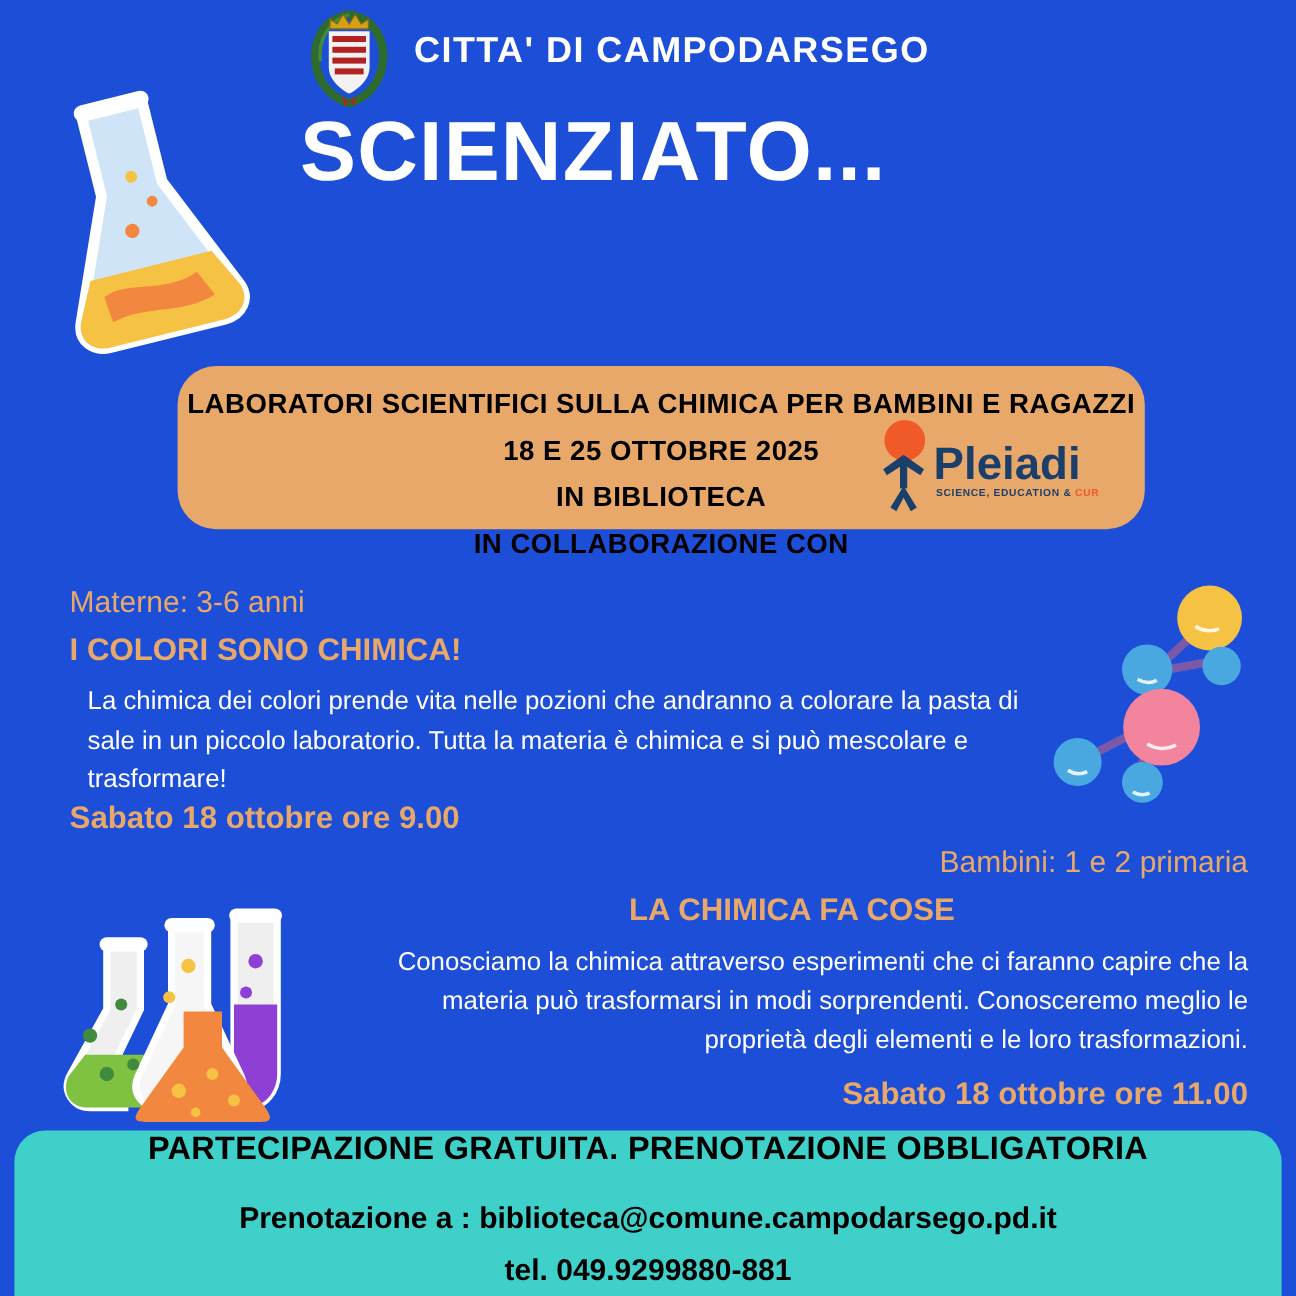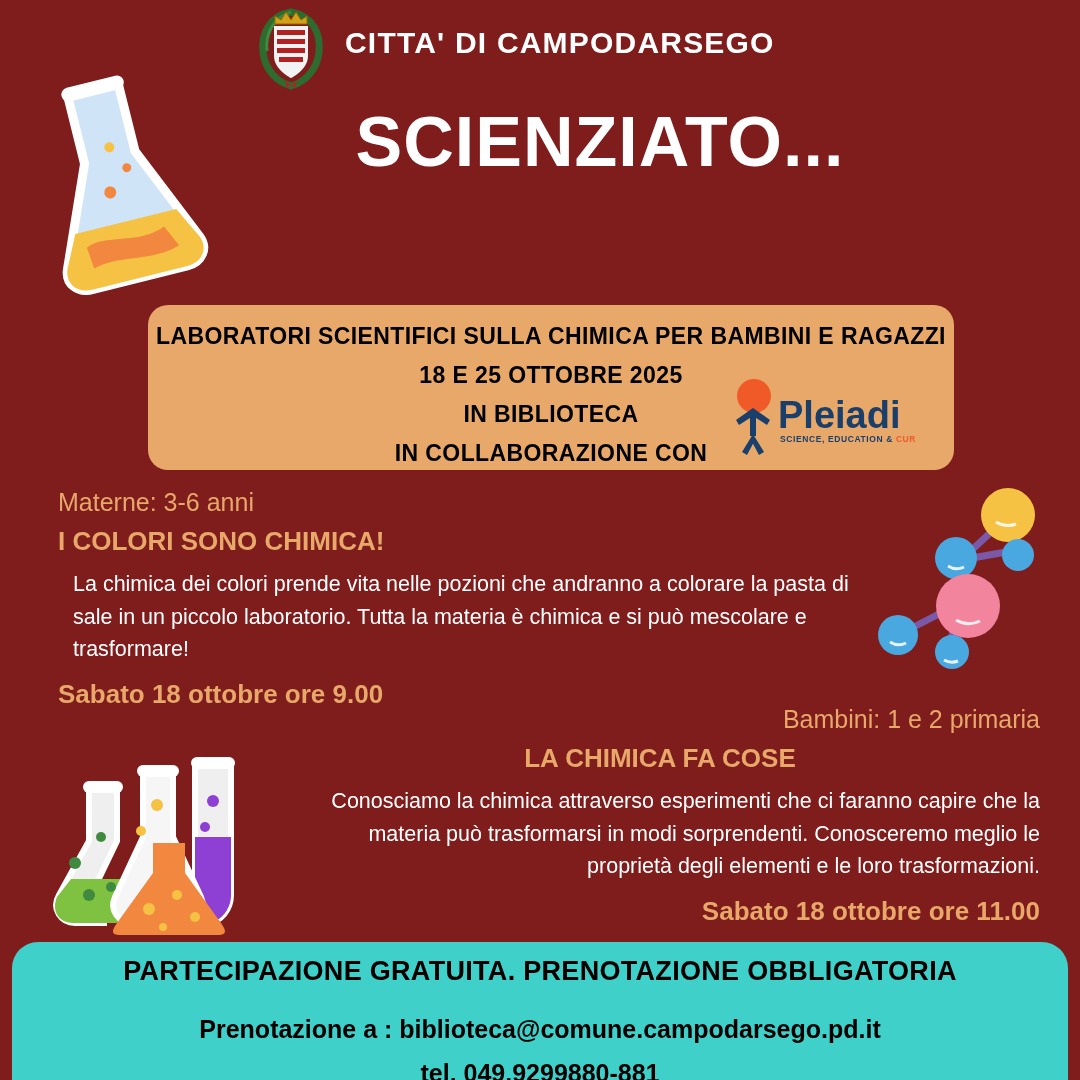--- a/index.html
+++ b/index.html
@@ -5,56 +5,56 @@
   * { box-sizing: border-box; margin: 0; padding: 0; }
   html, body {
     width: 1080px; height: 1080px;
     background: #000000;
     font-family: "Liberation Sans", sans-serif;
     overflow: hidden;
   }
   #poster {
     position: relative;
     width: 1080px; height: 1080px;
-    background: #7f1d1d;
+    background: #1d4ed8;
     text-decoration: underline;
   }
 
   
   .crest {
     position: absolute; left: 255px; top: 4px;
     width: 72px; height: 86px;
   }
   .header-title {
     position: absolute; left: 345px; top: 26px;
     font-size: 30px; font-weight: bold; letter-spacing: 1.2px;
     color: #ffffff;
     font-family: "Liberation Sans", sans-serif;
   }
 
   .main-title {
-    position: absolute; left: 250px; top: 98px; width: 700px;
-    color: #ffffff; text-align: center;
+    position: absolute; left: 250px; top: 82px; width: 700px;
+    color: #ffffff; text-align: left;
     font-weight: bold; font-size: 70px; line-height: 1.28;
     letter-spacing: 1px;
   }
   .main-title .l1 { display:block; }
   .main-title .l2 { display:block; }
 
   
   .flask-left {
     position: absolute; left: 12px; top: 70px; width: 215px; height: 225px;
   }
 
   
   .info-box {
     position: absolute; left: 148px; top: 305px;
-    width: 806px; height: 165px;
+    width: 806px; height: 136px;
     background: #e8a86a;
-    border-radius: 20px;
+    border-radius: 32px;
     padding-top: 12px;
   }
   .info-line {
     text-align: center;
     color: #000000;
     font-weight: bold;
     letter-spacing: 0.4px;
   }
   .info-l1 { font-size: 23px; margin-top: 6px; }
   .info-l2 { font-size: 23px; margin-top: 12px; }
@@ -73,21 +73,21 @@
   .sec1 .age {
     color: #e8a86a; font-size: 25px; margin-bottom: 9px;
   }
   .sec1 .lab-title {
     color: #e8a86a; font-size: 26px; font-weight: bold; margin-bottom: 11px;
   }
   .sec1 .desc {
     color: #ffffff; font-size: 21.5px; line-height: 1.52; width: 790px; margin-left: 15px;
   }
   .sec1 .when {
-    color: #e8a86a; font-size: 26px; font-weight: bold; margin-top: 13px;
+    color: #e8a86a; font-size: 26px; font-weight: bold; 
   }
 
   
   .molecule {
     position: absolute; right: 14px; top: 480px; width: 210px; height: 200px;
   }
 
   
   .sec2 {
     position: absolute; right: 40px; top: 705px; width: 760px; text-align: right;
@@ -109,21 +109,20 @@
   .flasks-bottom {
     position: absolute; left: 45px; top: 745px; width: 230px; height: 195px;
   }
 
   
   .footer {
     position: absolute; left: 12px; bottom: 0px;
     width: 1056px; height: 138px;
     background: #3fd0c9;
     border-radius: 26px 26px 0 0;
-    padding-top: 14px;
   }
   .footer div { text-align: center; color: #000000; font-weight: bold; }
   .footer .f1 { font-size: 27px; letter-spacing: 0.3px; }
   .footer .f2 { font-size: 25px; margin-top: 28px; }
   .footer .f3 { font-size: 25px; margin-top: 15px; }
 </style>
 </head>
 <body>
 
 <div id="poster">

